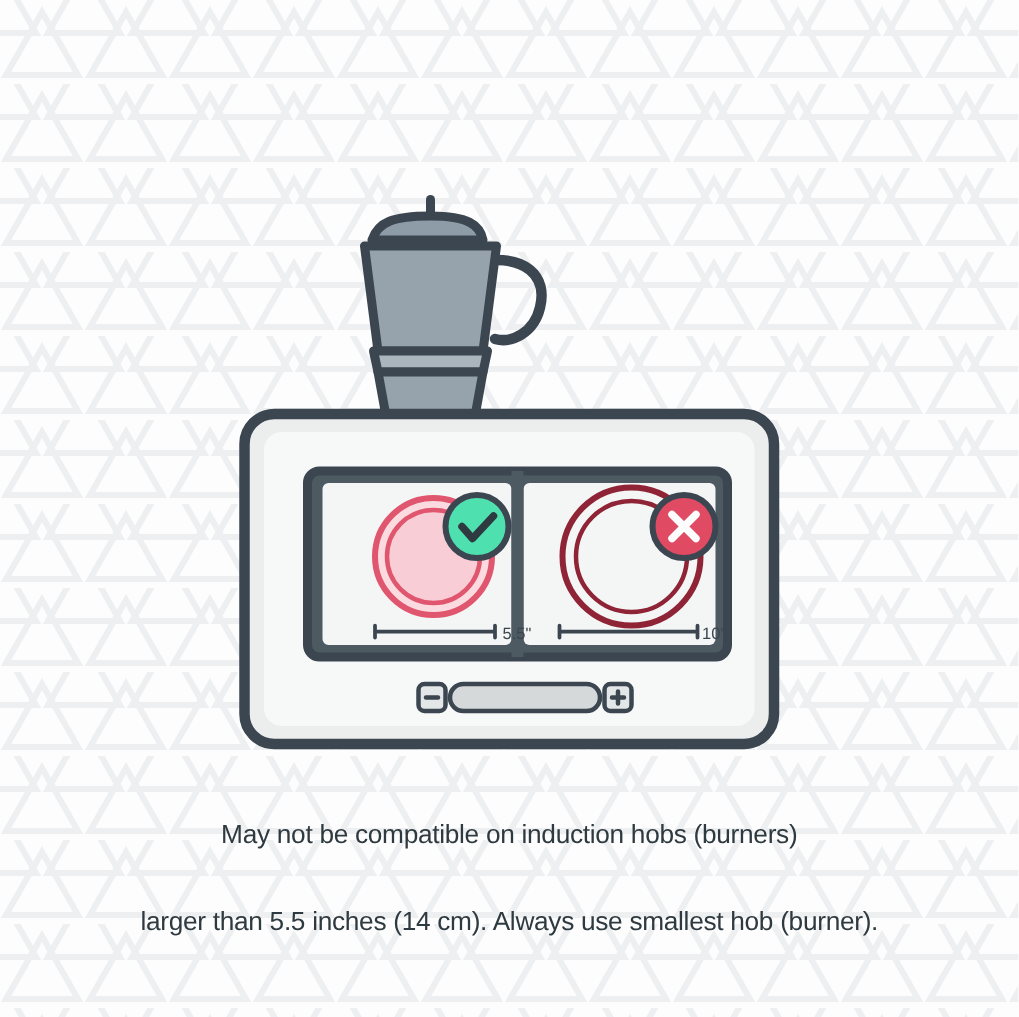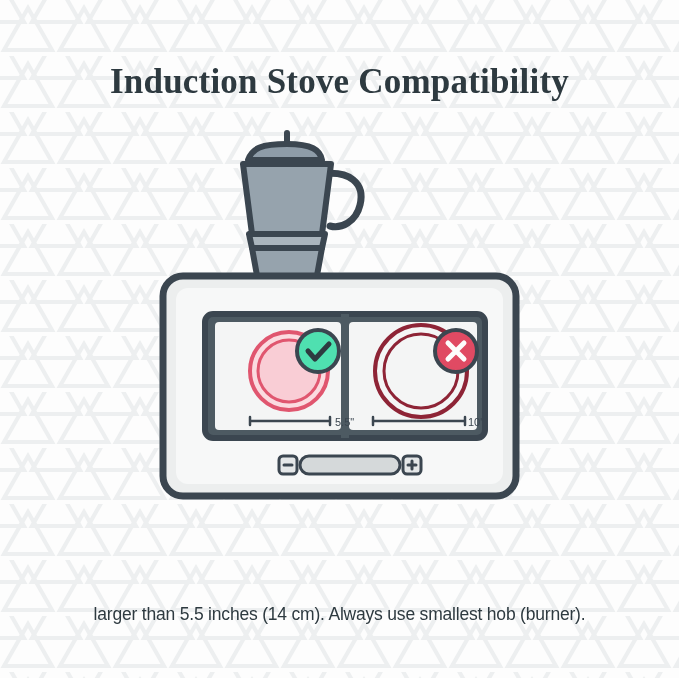--- a/index.html
+++ b/index.html
@@ -51,21 +51,20 @@
       <path d="M4 50 L28 8 L52 50 Z" fill="none" stroke="#edeff0" stroke-width="4"></path>
       <path d="M-24 22 L0 -20 L24 22 Z" fill="none" stroke="#edeff0" stroke-width="4"></path>
       <path d="M32 22 L56 -20 L80 22 Z" fill="none" stroke="#edeff0" stroke-width="4"></path>
     </pattern>
   </defs>
   <rect width="679" height="678" fill="url(#tri)"></rect>
 </svg>
 
 <div id="content">
 
-  <div class="title">Induction Stove Compatibility</div>
 
   <svg id="art" viewBox="0 0 679 678" xmlns="http://www.w3.org/2000/svg">
 
     <g>
 
       <path d="M315 175 C352 168 365 185 360 205 C356 222 341 229 330 226" fill="none" stroke="#3b4650" stroke-width="7" stroke-linecap="round"></path>
       <path d="M318 182 C347 177 356 190 352 204 C349 216 338 221 330 219" fill="none" stroke="#96a3ad" stroke-width="0"></path>
 
       <path d="M287 133 L287 146" stroke="#3b4650" stroke-width="6" stroke-linecap="round"></path>
 
@@ -118,15 +117,16 @@
       <path d="M284 465 L292 465" stroke="#3b4650" stroke-width="3" stroke-linecap="round"></path>
 
       <rect x="300" y="456" width="100" height="18" rx="9" ry="9" fill="#d5d9da" stroke="#3b4650" stroke-width="3"></rect>
 
       <rect x="403" y="456" width="18" height="18" rx="4" ry="4" fill="#e4e7e8" stroke="#3b4650" stroke-width="3"></rect>
       <path d="M408 465 L416 465 M412 461 L412 469" stroke="#3b4650" stroke-width="3" stroke-linecap="round"></path>
     </g>
 
   </svg>
 
+  <div class="caption l1">May not be compatible on induction hobs (burners)</div>
   <div class="caption l2">larger than 5.5 inches (14 cm). Always use smallest hob (burner).</div>
 
 </div>
 
 </body></html>

